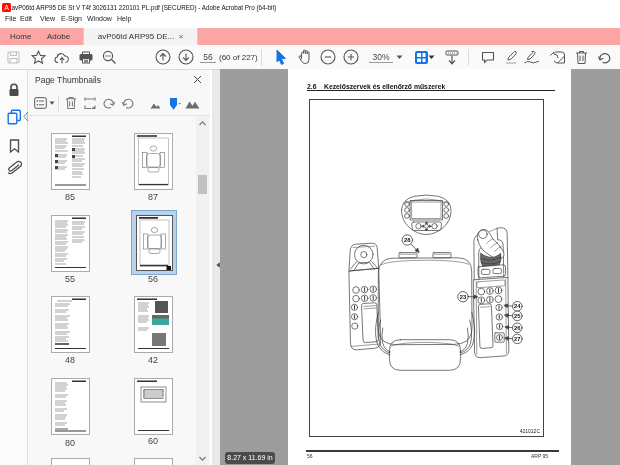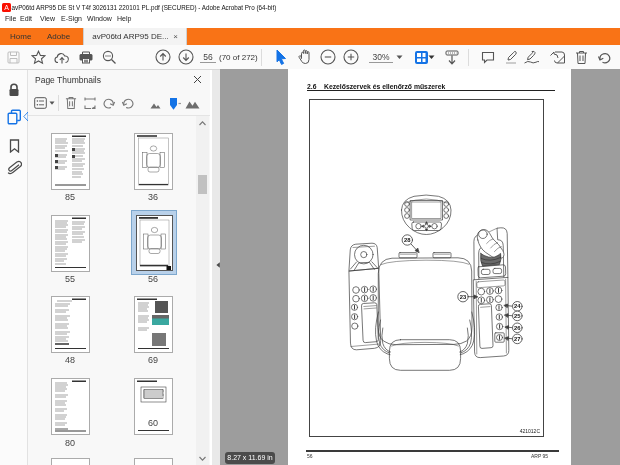--- a/index.html
+++ b/index.html
@@ -8,21 +8,21 @@
   #app { position:absolute; left:0; top:0; width:620px; height:465px; }
   .abs { position:absolute; }
   
   #titlebar { left:0; top:0; width:620px; height:15px; background:#ffffff; }
   #titlebar .ticon { left:1.5px; top:2.5px; width:9px; height:9px; }
   #titlebar .ttext { left:11.5px; top:3.5px; font-size:6.3px; color:#111; white-space:nowrap; }
   
   #menubar { left:0; top:15px; width:620px; height:13px; background:#ffffff; font-size:7px; color:#222; }
   #menubar span { position:absolute; top:0px; }
   
-  #tabbar { left:0; top:28px; width:620px; height:17px; background:#f97316; font-size:8px; color:#333; }
+  #tabbar { left:0; top:28px; width:620px; height:17px; background:#fca5a5; font-size:8px; color:#333; }
   #tabbar .tab { position:absolute; top:0; height:17px; line-height:17px; }
   #tabbar .active { background:#f3f3f3; border-left:1px solid #d0d0d0; border-right:1px solid #d0d0d0; }
   
   #toolbar { left:0; top:45px; width:620px; height:25px; background:#fafafa; border-bottom:1px solid #d8d8d8; }
   #toolbar svg { position:absolute; }
   .tsep { position:absolute; width:1px; background:#dcdcdc; }
   
   #rail { left:0; top:70px; width:28px; height:395px; background:#fbfbfb; border-right:1px solid #e2e2e2; }
   
   #panel { left:28px; top:70px; width:182px; height:395px; background:#f8f8f8; }
@@ -67,21 +67,21 @@
     <span style="left:20px">Edit</span>
     <span style="left:40px">View</span>
     <span style="left:61px">E-Sign</span>
     <span style="left:87px">Window</span>
     <span style="left:117px">Help</span>
   </div>
 
   <div id="tabbar" class="abs">
     <span class="tab" style="left:10px">Home</span>
     <span class="tab" style="left:47px">Adobe</span>
-    <span class="tab active" style="left:83px; width:104px; text-align:center;">avP06td ARP95 DE...&nbsp;&nbsp;<span style="font-size:8px;color:#555;">×</span></span>
+    <span class="tab active" style="left:83px; width:115px; text-align:center;">avP06td ARP95 DE...&nbsp;&nbsp;<span style="font-size:8px;color:#555;">×</span></span>
   </div>
 
   <div id="toolbar" class="abs">
 
     <svg style="left:7px;top:6px" width="13" height="13" viewBox="0 0 13 13">
         <g stroke="#bdbdbd" fill="none" stroke-width="1">
           <rect x="1" y="1" width="11" height="11" rx="1"></rect>
           <path d="M3.5,1 L3.5,4.5 L9.5,4.5 L9.5,1 M3,12 L3,7.5 L10,7.5 L10,12"></path>
         </g>
       </svg>
@@ -116,21 +116,21 @@
         <circle cx="8" cy="8" r="7" fill="none" stroke="#555" stroke-width="1.1"></circle>
         <path d="M8,11.5 L8,5 M5.2,7.5 L8,4.5 L10.8,7.5" fill="none" stroke="#555" stroke-width="1.1"></path>
       </svg>
 
     <svg style="left:178px;top:4px" width="16" height="16" viewBox="0 0 16 16">
         <circle cx="8" cy="8" r="7" fill="none" stroke="#555" stroke-width="1.1"></circle>
         <path d="M8,4.5 L8,11 M5.2,8.5 L8,11.5 L10.8,8.5" fill="none" stroke="#555" stroke-width="1.1"></path>
       </svg>
 
     <span class="abs" style="left:200px;top:7px;width:16px;text-align:center;font-size:8.5px;color:#444;border-bottom:1px solid #999;">56</span>
-    <span class="abs" style="left:219px;top:7.5px;font-size:8px;color:#333;">(70 of 272)</span>
+    <span class="abs" style="left:219px;top:7.5px;font-size:8px;color:#333;">(60 of 227)</span>
     <div class="tsep" style="left:261px;top:4px;height:17px;"></div>
 
     <svg style="left:275px;top:4px" width="12" height="16" viewBox="0 0 12 16">
         <path d="M2,1 L10.5,9.5 L6.3,9.8 L8.6,14.4 L6.5,15.4 L4.3,10.7 L2,12.8 Z" fill="#1473e6" stroke="#1473e6"></path>
       </svg>
 
     <svg style="left:297px;top:4px" width="15" height="16" viewBox="0 0 15 16">
         <path d="M4.5,9.5 L4.5,4.5 Q4.5,3.3 5.5,3.3 Q6.4,3.3 6.4,4.5 L6.4,2.2 Q6.4,1 7.4,1 Q8.3,1 8.3,2.2 L8.3,4.5 L8.3,2.7 Q8.3,1.6 9.2,1.6 Q10.2,1.6 10.2,2.7 L10.2,5 L10.2,3.6 Q10.2,2.6 11.1,2.6 Q12,2.6 12,3.8 L12,10.5 Q12,14.5 8.5,14.5 Q5.8,14.5 4.8,12.5 L2.2,8.4 Q1.6,7.4 2.5,6.9 Q3.3,6.5 4,7.4 Z" fill="none" stroke="#555" stroke-width="1"></path>
       </svg>
 
@@ -311,21 +311,21 @@
           <ellipse cx="18.5" cy="14.5" rx="3.2" ry="2.6"></ellipse>
           <rect x="11.5" y="19.5" width="14" height="14" rx="3"></rect>
           <rect x="7.5" y="18.5" width="4.5" height="15"></rect>
               <rect x="25" y="18.5" width="4.5" height="15"></rect>
           <rect x="13" y="33" width="11" height="5" rx="2"></rect>
           <path d="M4,50.5 H33" stroke="#333" stroke-width="1.2"></path>
             </g>
           </svg>
       </div>
       <div class="tlabel" style="left:22px;top:122px;">85</div>
-      <div class="tlabel" style="left:105px;top:122px;">36</div>
+      <div class="tlabel" style="left:105px;top:122px;">87</div>
 
       <div class="thumb" style="left:23px;top:145px;width:39px;height:57px;">
         <svg width="37" height="55" viewBox="0 0 37 55">
             <g stroke="#808080" stroke-width="0.7">
           <rect x="20" y="1.5" width="14" height="1.5" fill="#333" stroke="none"></rect>
           <path d="M3,5 H16 M3,7 H15 M3,9 H16 M3,11 H14 M3,14 H16 M3,16 H15 M3,19 H16 M3,21 H14 M3,23 H15 M3,26 H16 M3,28 H14 M3,31 H16 M3,33 H15 M3,35 H13 M3,38 H16 M3,40 H14 M3,43 H15 M3,45 H12 M3,48 H14"></path>
           <path d="M20,6 H33 M20,8 H32 M20,11 H33 M20,13 H30 M20,16 H33 M20,18 H31 M20,21 H32 M20,24 H33 M20,26 H30"></path>
           <path d="M3,51.5 H34" stroke="#333" stroke-width="1"></path>
             </g>
           </svg>
@@ -369,21 +369,21 @@
           <rect x="17" y="18" width="17" height="10" fill="#3aa8a0" stroke="none"></rect>
           <rect x="17" y="18" width="17" height="3.5" fill="#666" stroke="none"></rect>
           <path d="M3,19 H14 M3,21 H13 M3,23 H14 M3,25 H12"></path>
           <path d="M3,31 H14 M3,33 H12"></path>
           <rect x="17" y="36" width="14" height="13" fill="#777" stroke="none"></rect>
           <path d="M3,51.5 H34" stroke="#333" stroke-width="1"></path>
             </g>
           </svg>
       </div>
       <div class="tlabel" style="left:22px;top:285px;">48</div>
-      <div class="tlabel" style="left:105px;top:285px;">69</div>
+      <div class="tlabel" style="left:105px;top:285px;">42</div>
 
       <div class="thumb" style="left:23px;top:308px;width:39px;height:57px;">
         <svg width="37" height="55" viewBox="0 0 37 55">
             <g stroke="#808080" stroke-width="0.7">
           <rect x="20" y="1.5" width="14" height="1.5" fill="#333" stroke="none"></rect>
           <path d="M3,4 H15 M3,6 H16 M3,8 H14 M3,10 H15 M3,12 H13 M3,16 H16 M3,18 H14 M3,22 H15 M3,24 H13 M3,26 H14 M3,30 H15 M3,32 H12 M3,36 H15 M3,38 H14 M3,40 H13 M3,44 H15 M3,46 H13"></path>
           <path d="M3,50 H16" stroke="#555" stroke-width="1"></path>
           <path d="M3,52 H34" stroke="#333" stroke-width="1"></path>
             </g>
           </svg>
@@ -393,21 +393,21 @@
             <g stroke="#888" stroke-width="0.6" fill="none">
           <rect x="2" y="1.5" width="20" height="1.5" fill="#333" stroke="none"></rect>
           <rect x="6" y="8" width="25" height="15" stroke="#444"></rect>
           <path d="M8,12 H29 M8,14 H28 M8,16 H29 M8,18 H27" stroke="#555"></path>
           <rect x="9" y="10.5" width="19" height="9" stroke="#444"></rect>
           <path d="M3,51.5 H34" stroke="#333" stroke-width="1"></path>
             </g>
           </svg>
       </div>
       <div class="tlabel" style="left:22px;top:368px;">80</div>
-      <div class="tlabel" style="left:105px;top:348px;">60</div>
+      <div class="tlabel" style="left:105px;top:366px;">60</div>
 
       <div class="thumb" style="left:23px;top:388px;width:39px;height:7px;border-bottom:none;">
         
       </div>
       <div class="thumb" style="left:106px;top:388px;width:39px;height:7px;border-bottom:none;">
         
       </div>
     </div>
     <div id="pscroll">
       <svg style="position:absolute;left:3px;top:5px" width="7" height="5" viewBox="0 0 7 5">

